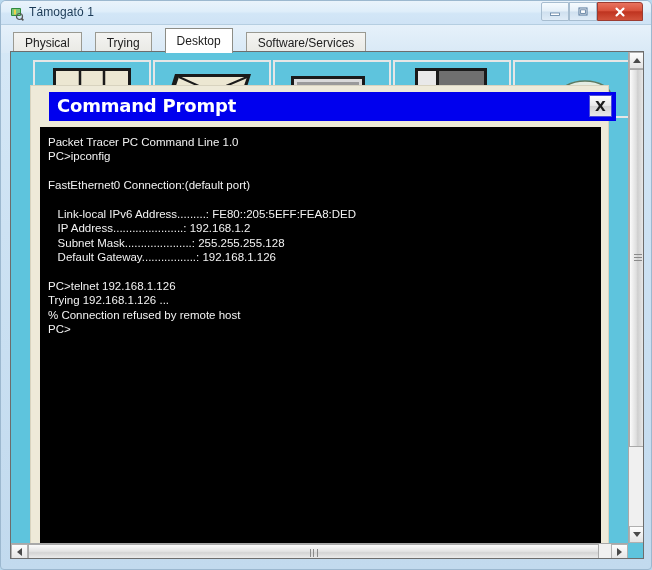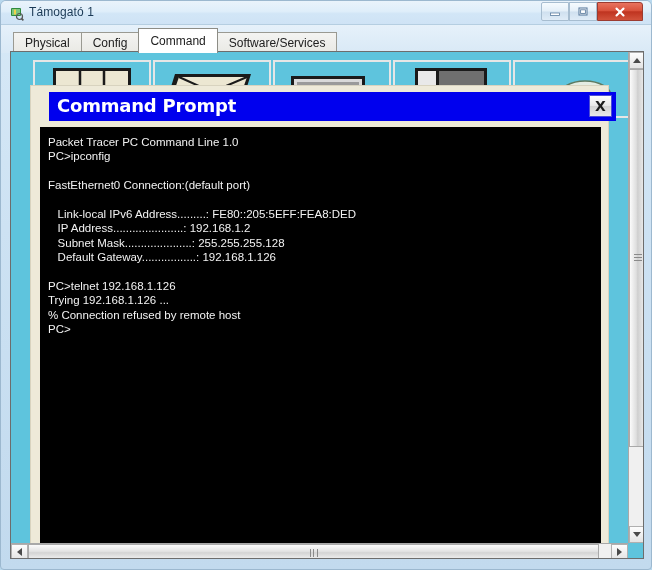--- a/index.html
+++ b/index.html
@@ -77,20 +77,21 @@
     position: absolute;
     left: 0; top: 24px;
     width: 652px; height: 28px;
     background: linear-gradient(to bottom,#e6f1fa,#d9e9f6);
   }
   #tabs-row {
     position: absolute;
     left: 12px; top: 3px;
     display: flex; align-items: flex-end;
     height: 25px;
+    gap: 14px;
   }
   .tab {
     position: relative;
     box-sizing: border-box;
     height: 21px;
     padding: 0 11px;
     display: flex; align-items: center;
     font-size: 12px;
     color: #202020;
     background: linear-gradient(to bottom,#f4f4f2 0%, #e9e9e4 100%);
@@ -305,24 +306,24 @@
       </svg>
     </div>
   </div>
 
   <div id="tabstrip">
     <div id="tabs-row">
       <div class="tab">
         <span>Physical</span>
       </div>
       <div class="tab">
-        <span>Config</span>
+        <span>Trying</span>
       </div>
       <div class="tab active">
-        <span>Command</span>
+        <span>Desktop</span>
       </div>
       <div class="tab">
         <span>Software/Services</span>
       </div>
     </div>
   </div>
 
   <div id="content-frame">
 
     <div id="desktop-canvas">

